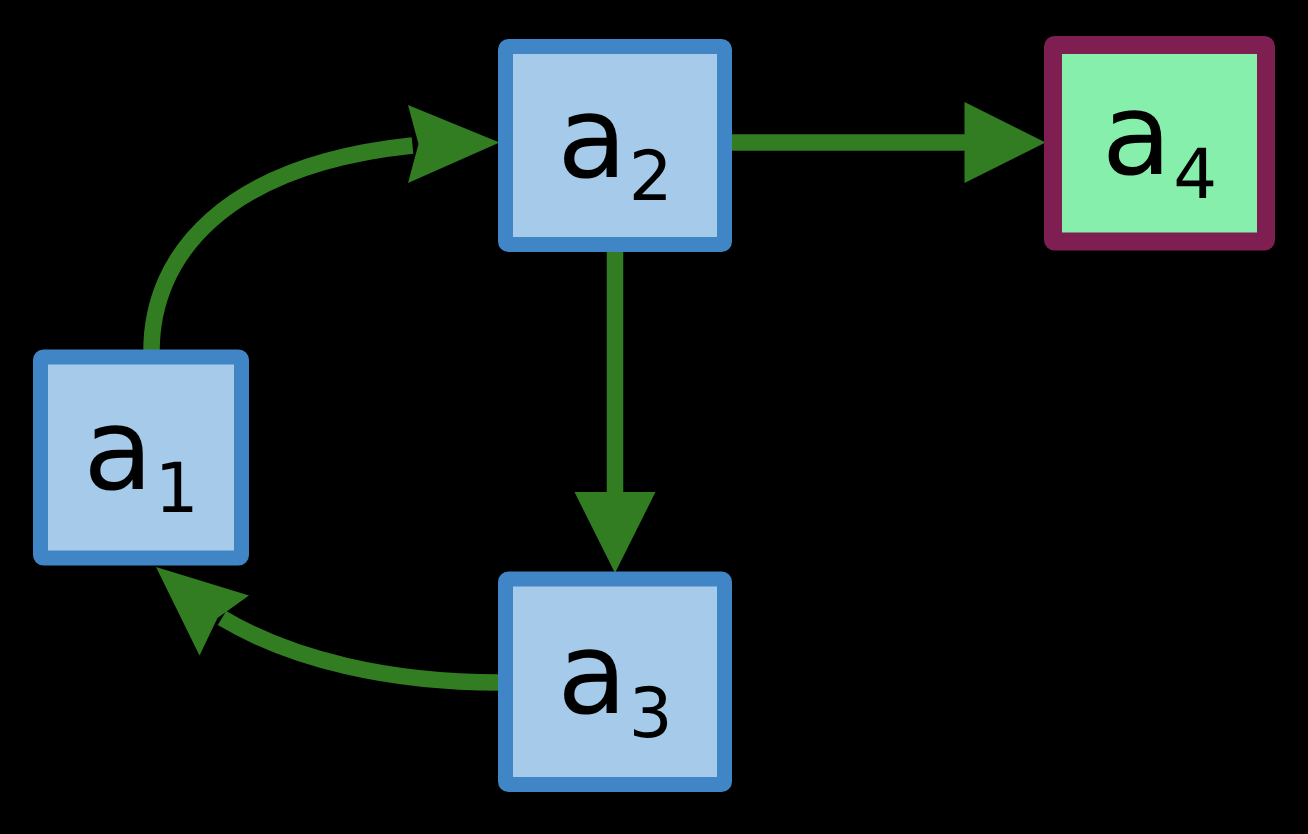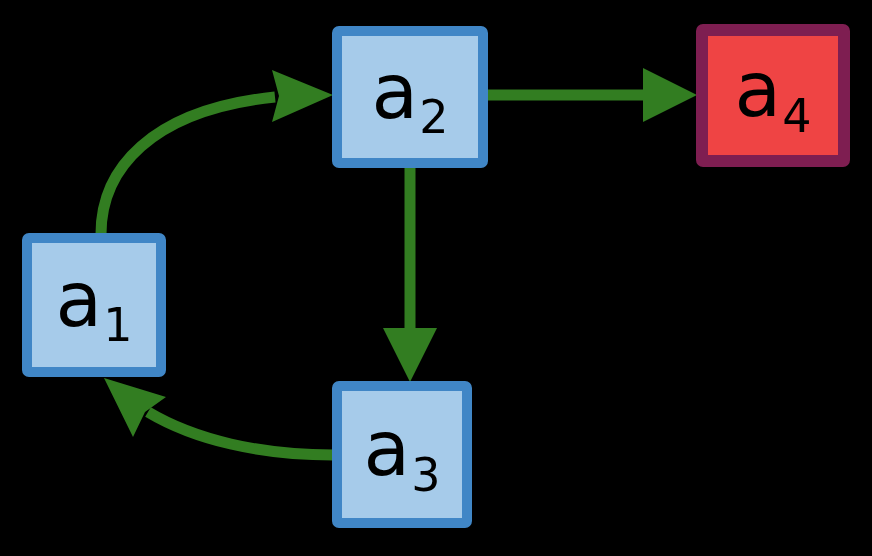--- a/index.html
+++ b/index.html
@@ -32,21 +32,21 @@
     align-items: center;
     justify-content: center;
     border-style: solid;
     border-radius: 7px;
   }
   .node-blue {
     background: #a6cbea;
     border-color: #4086c6;
   }
   .node-pink {
-    background: #ef4444;
+    background: #86efac;
     border-color: #7e1e51;
   }
   .node-label {
     color: #000000;
     font-family: "DejaVu Sans", sans-serif;
     font-weight: 400;
     line-height: 1;
     white-space: nowrap;
     display: inline-block;
     letter-spacing: 0;
@@ -93,21 +93,21 @@
       <span class="base">a</span><span class="sub">1</span>
     </span>
   </div>
 
   <div class="node node-blue" style="left:332px; top:26px; width:156px; height:142px; border-width:10px;">
     <span class="node-label">
       <span class="base">a</span><span class="sub">2</span>
     </span>
   </div>
 
-  <div class="node node-blue" style="left:332px; top:381px; width:140px; height:147px; border-width:10px;">
+  <div class="node node-blue" style="left:332px; top:381px; width:156px; height:147px; border-width:10px;">
     <span class="node-label">
       <span class="base">a</span><span class="sub">3</span>
     </span>
   </div>
 
   <div class="node node-pink" style="left:696px; top:24px; width:154px; height:143px; border-width:12px;">
     <span class="node-label">
       <span class="base">a</span><span class="sub">4</span>
     </span>
   </div>

